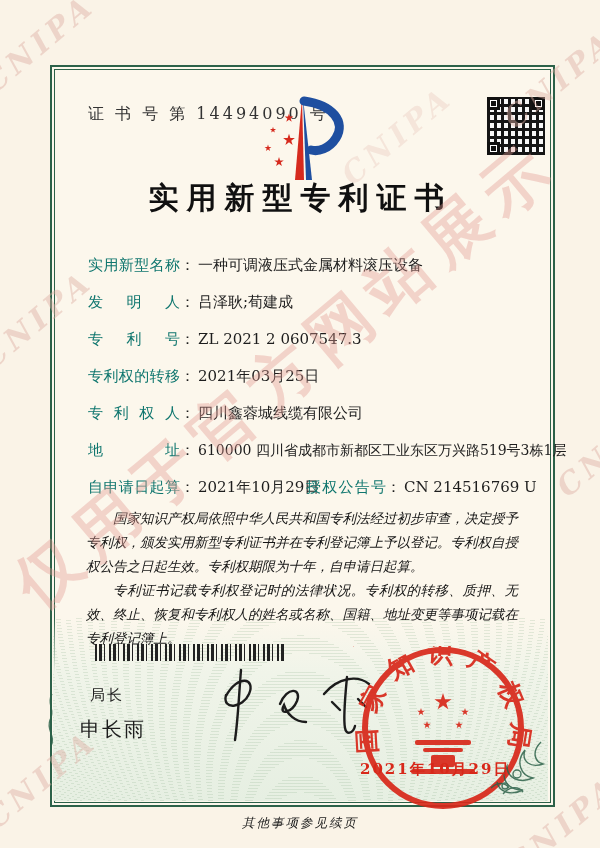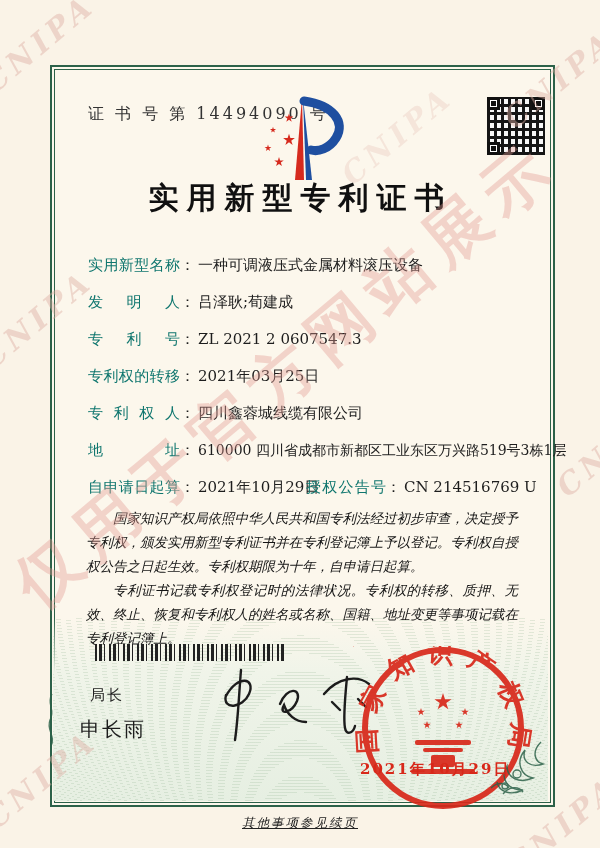--- a/index.html
+++ b/index.html
@@ -115,21 +115,21 @@
     position:absolute;left:360px;top:760px;z-index:6;
     color:#d8281a;font-size:15px;letter-spacing:2px;font-weight:bold;
   }
 
   .page-info{
     position:absolute;left:50px;top:775px;width:501px;text-align:center;
     font-size:12px;letter-spacing:1px;color:#222;z-index:4;
   }
   .cont-note{
     position:absolute;left:0;top:815px;width:600px;text-align:center;
-    font-size:12.5px;letter-spacing:2px;color:#222;z-index:4;font-style:italic;text-decoration:underline;
+    font-size:12.5px;letter-spacing:2px;color:#222;z-index:4;font-style:italic;
   }
 
   .corner-orn{position:absolute;right:53px;bottom:48px;z-index:5;}
   .left-orn{position:absolute;left:44px;top:692px;z-index:5;}
 </style>
 </head>
 <body>
 
 <div class="page">
 

